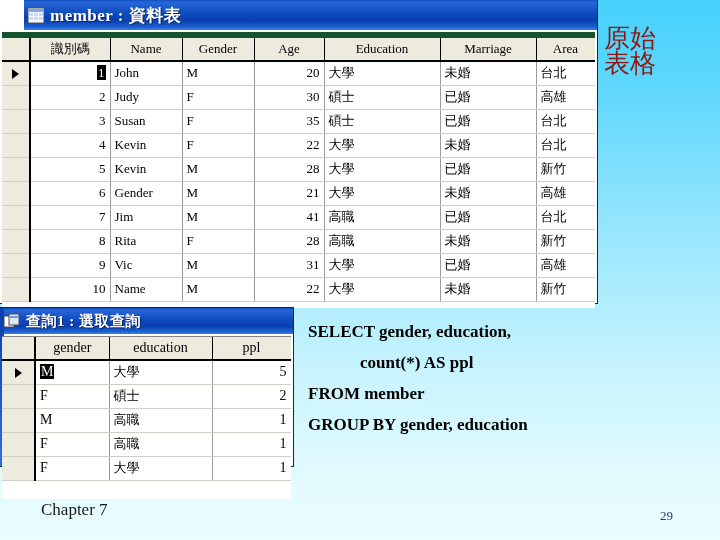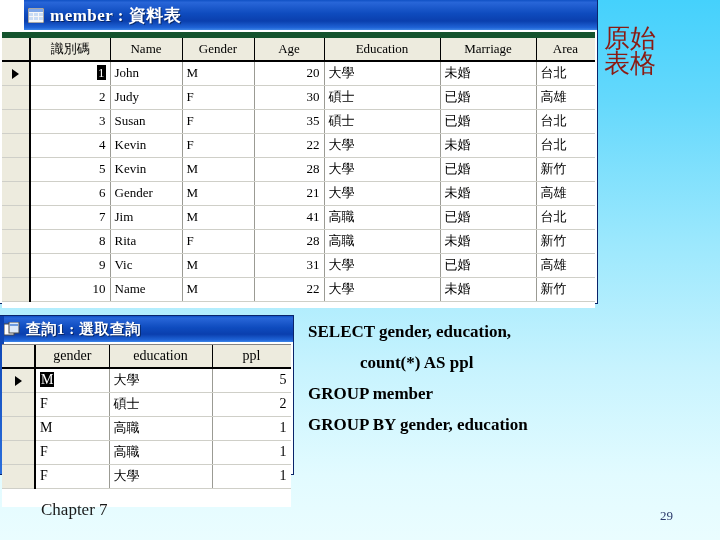--- a/index.html
+++ b/index.html
@@ -129,21 +129,20 @@
   }
 
   
   #query-window {
     left: 0px;
     top: 308px;
     width: 293px;
     height: 158px;
     border: none;
     box-shadow: 0 0 0 1px #0A246A;
-    margin-top: 8px;
   }
   #query-window .win-title { height: 26px; }
   #query-window .win-title-text { font-size: 15px; }
   #query-grid-wrap {
     position: absolute;
     left: 2px; top: 28px;
     width: 289px; height: 162px;
     overflow: hidden;
     background: #fff;
     border-top: 1px solid #848484;
@@ -412,20 +411,20 @@
       </table>
     </div>
   </div>
 
   <div id="orig-label">原始
 表格</div>
 
   <div id="sql-block">
     <div class="sql-line">SELECT gender, education,</div>
     <div class="sql-line sql-indent">count(*) AS ppl</div>
-    <div class="sql-line">GROUP member</div>
+    <div class="sql-line">FROM member</div>
     <div class="sql-line">GROUP BY gender, education</div>
   </div>
 
   <div id="footer-chapter">Chapter 7</div>
   <div id="footer-page">29</div>
 
 </div>
 
 </body></html>

